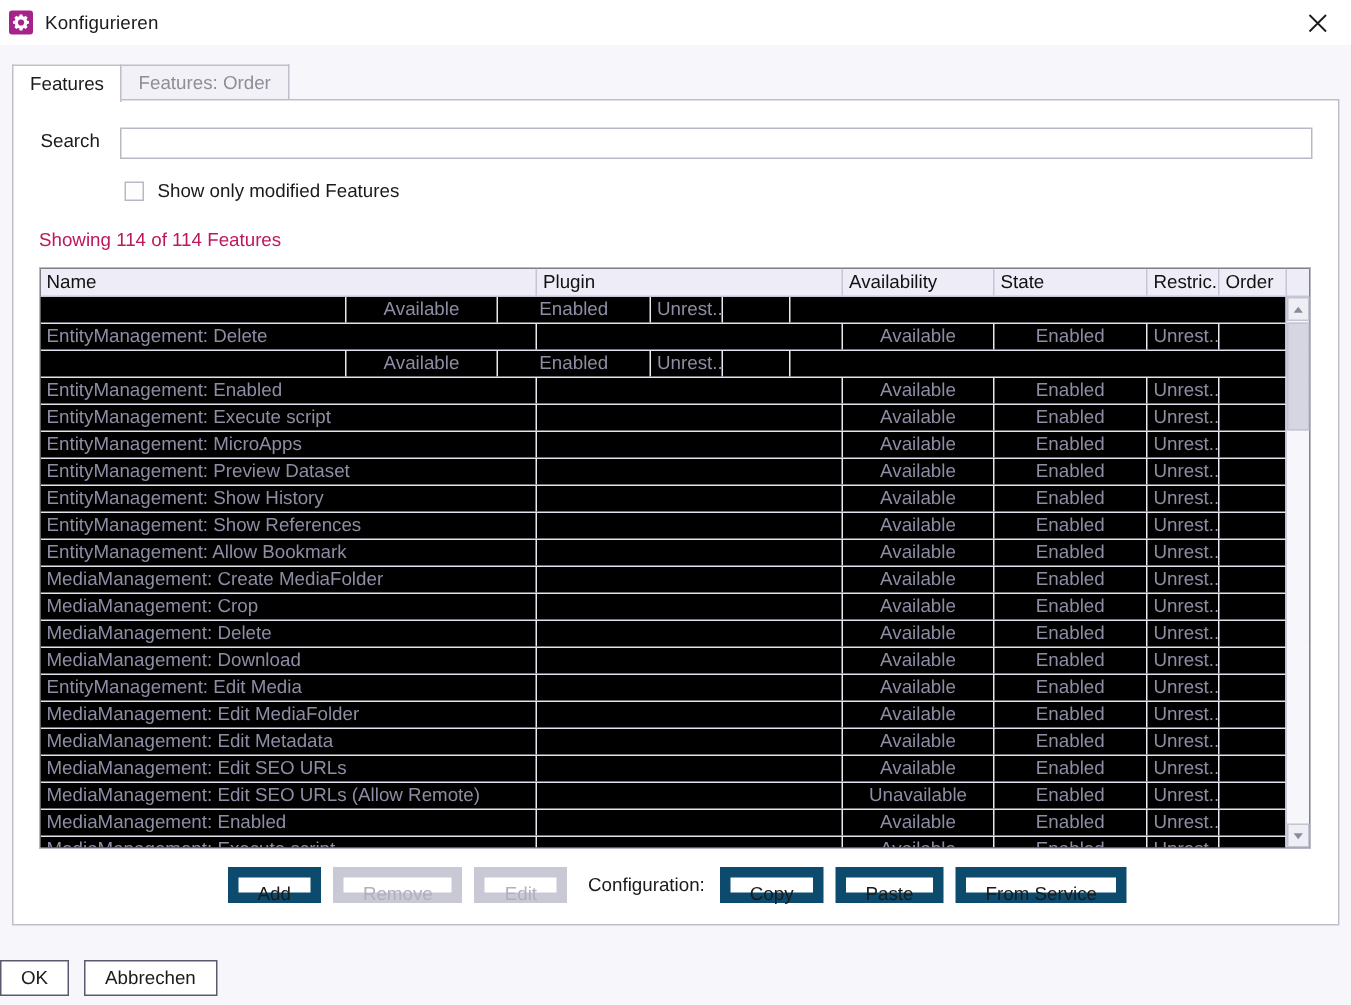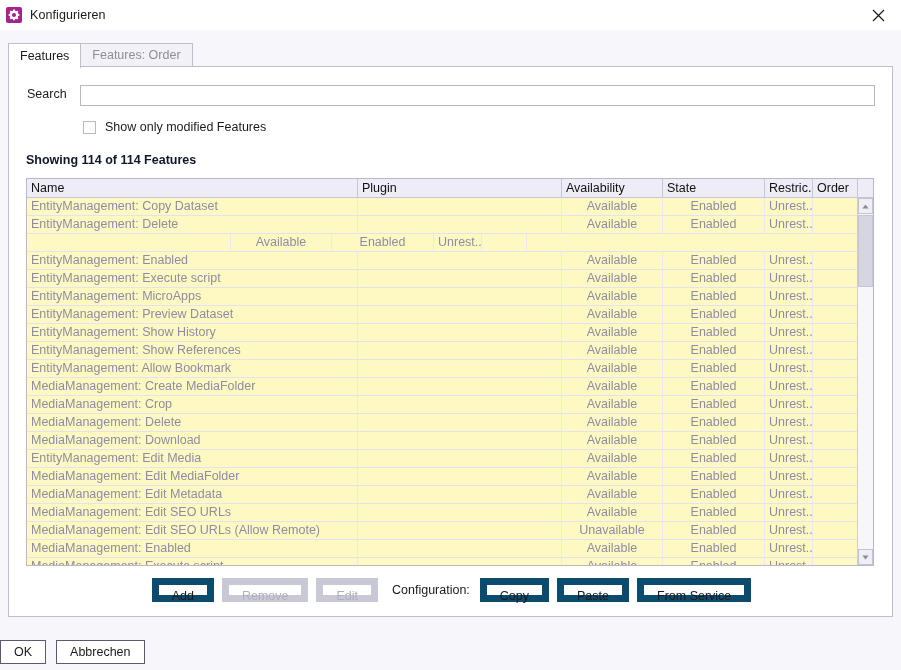--- a/index.html
+++ b/index.html
@@ -117,30 +117,30 @@
     flex: none;
   }
   .check-label {
     margin-left: 9px;
     font-size: 12.5px; color: #1a1a1a;
   }
 
   
   .showing {
     position: absolute; left: 17px; top: 86px;
-    font-size: 12.5px; color: #0f172a; font-weight: bold;
+    font-size: 12.5px; color: #be185d;
   }
 
   
   .table-wrap {
     position: absolute;
     left: 17px; top: 111px;
     width: 848px; height: 388px;
     border: 1px solid #b9b9c4;
-    background: #fef9c3;
+    background: #000000;
     overflow: hidden;
   }
   .thead {
     display: flex;
     height: 19px;
     background: #eeecf7;
     border-bottom: 1px solid #c6c6d4;
   }
   .th {
     font-size: 12.5px;
@@ -311,21 +311,20 @@
         <div class="th c-name">Name</div>
         <div class="th c-plug">Plugin</div>
         <div class="th c-avail">Availability</div>
         <div class="th c-state">State</div>
         <div class="th c-restr">Restric...</div>
         <div class="th c-order">Order</div>
         <div class="th c-pad last"></div>
       </div>
       <div class="tbody" id="tbody">
           <div class="tr">
-            <div class="td c-name">EntityManagement: Copy Dataset</div>
             <div class="td c-plug"></div>
             <div class="td c-avail center">Available</div>
             <div class="td c-state center">Enabled</div>
             <div class="td c-restr">Unrest...</div>
             <div class="td c-order"></div>
             <div class="td c-pad last"></div>
           </div>
           <div class="tr">
             <div class="td c-name">EntityManagement: Delete</div>
             <div class="td c-plug"></div>

